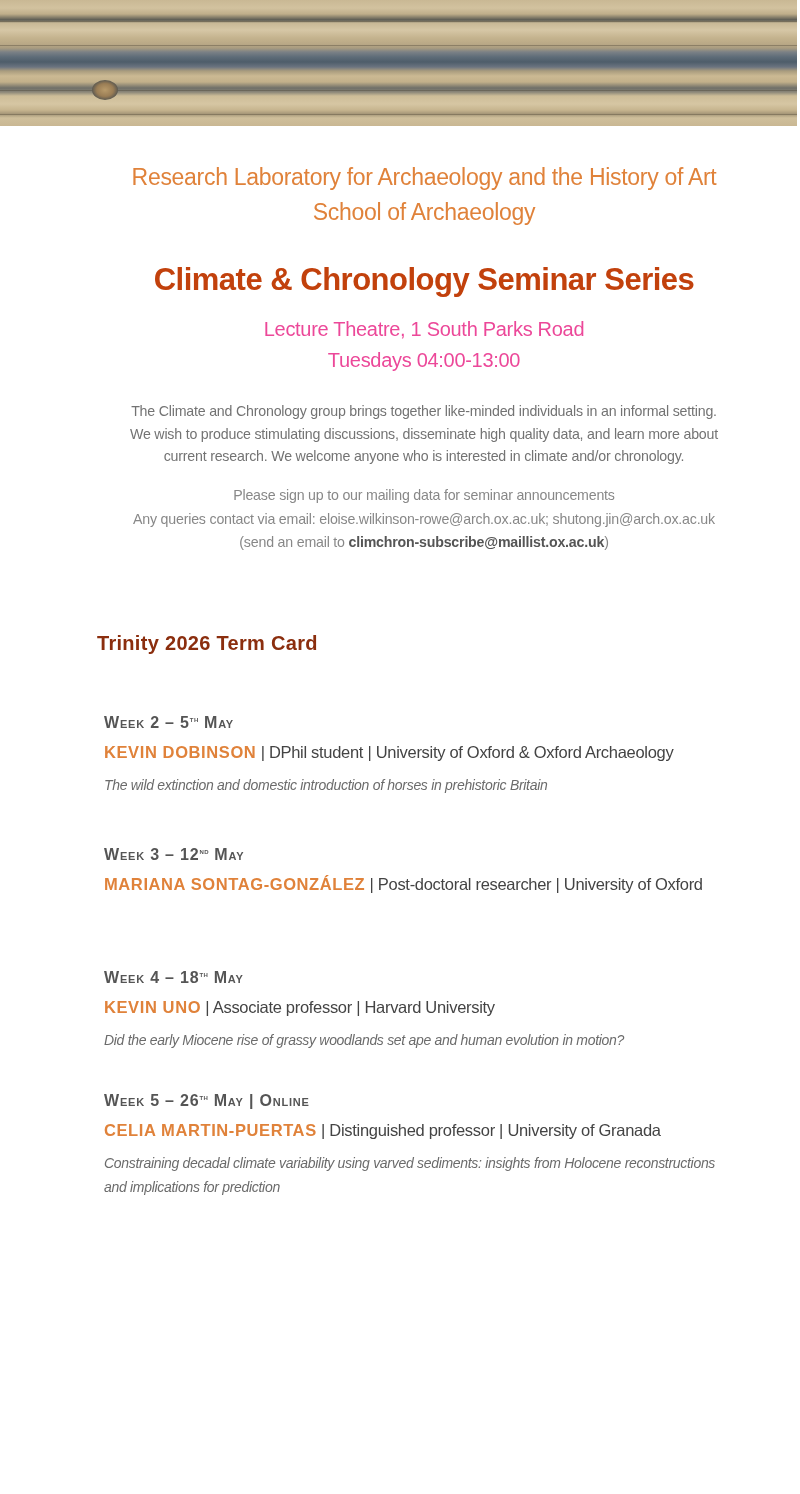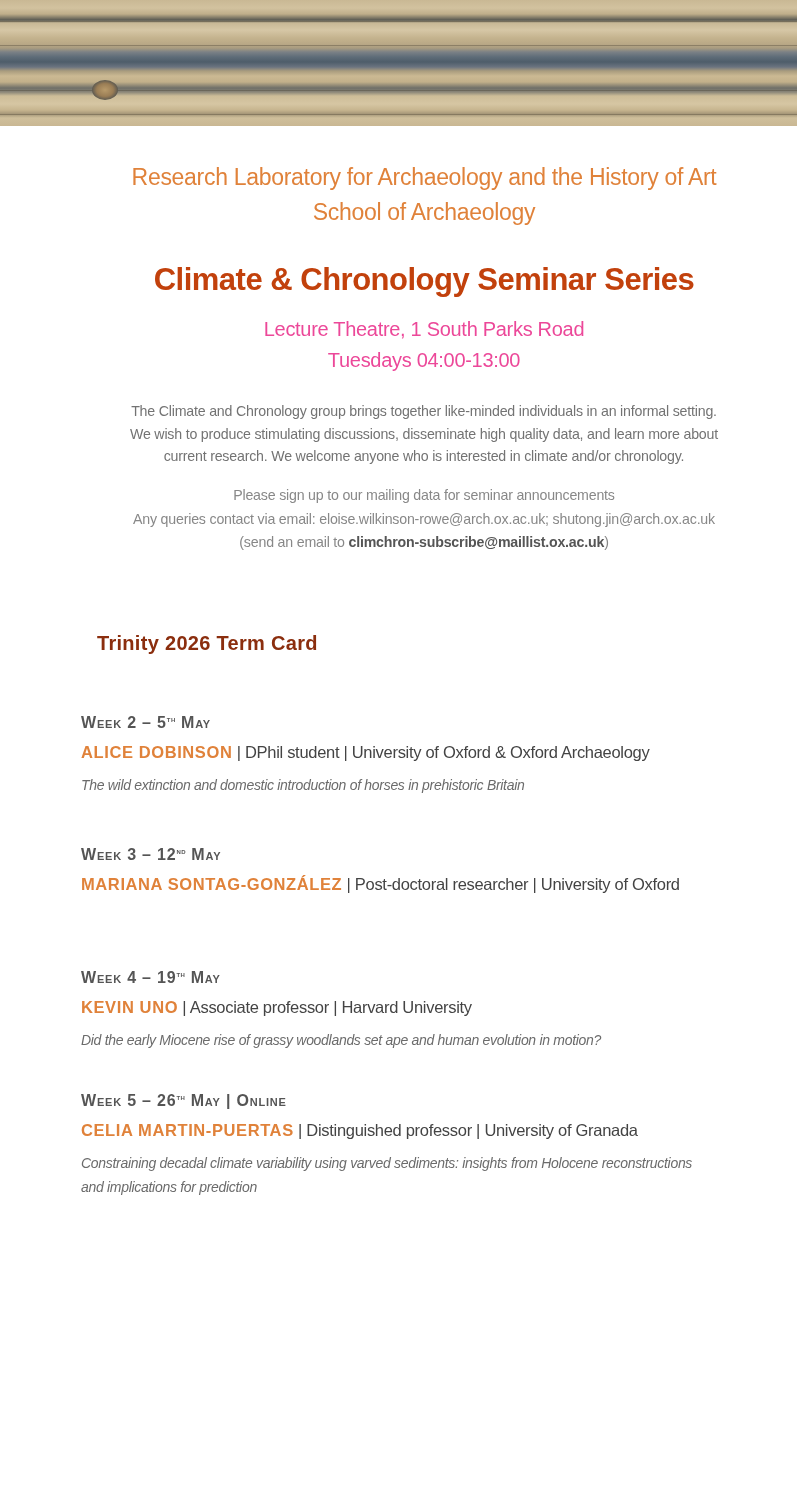--- a/index.html
+++ b/index.html
@@ -29,21 +29,21 @@
   .org { top: 160px; color: #e0823a; font-size: 23px; line-height: 35px; font-weight: 300; letter-spacing: -0.3px; }
   .title { top: 260px; color: #c2410c; font-size: 31px; font-weight: bold; letter-spacing: -0.5px; line-height: 40px; }
   .venue { top: 314px; color: #ec4899; font-size: 20px; line-height: 31px; letter-spacing: -0.3px; }
 
   .intro { top: 400px; left: 95px; width: 610px; color: #737373; font-size: 14.2px; line-height: 22.5px; letter-spacing: -0.2px; }
   .mailing { top: 484px; color: #888888; font-size: 14.2px; line-height: 23.5px; letter-spacing: -0.2px; }
   .mailing b { color: #555555; font-weight: bold; }
 
   .term-title { position: absolute; left: 97px; top: 632px; color: #8b2e0e; font-size: 20px; font-weight: bold; letter-spacing: 0.3px; }
 
-  .seminar { position: absolute; left: 81px; width: 620px; }
+  .seminar { position: absolute; left: 104px; width: 620px; }
   .week { color: #555555; font-size: 16px; font-weight: bold; letter-spacing: 0.8px; line-height: 22px; font-variant: small-caps; }
   .week sup { font-size: 9px; vertical-align: 6px; letter-spacing: 0.5px; }
   .speaker-line { margin-top: 7px; font-size: 16.5px; line-height: 22px; color: #444444; letter-spacing: -0.3px; }
   .speaker-name { color: #e0823a; font-weight: bold; letter-spacing: 0.6px; }
   .talk { margin-top: 10px; font-style: italic; color: #6b6b6b; font-size: 14px; line-height: 24px; letter-spacing: -0.3px; }
 </style>
 </head>
 <body>
 
 <div class="banner">
@@ -71,31 +71,31 @@
 <div class="center mailing">
   <div>Please sign up to our mailing data for seminar announcements</div>
   <div>Any queries contact via email: eloise.wilkinson-rowe@arch.ox.ac.uk; shutong.jin@arch.ox.ac.uk</div>
   <div><span>(send an email to </span><b>climchron-subscribe@maillist.ox.ac.uk</b><span>)</span></div>
 </div>
 
 <div class="term-title">Trinity 2026 Term Card</div>
 
 <div class="seminar" style="top:708px;">
   <div class="week"><span>Week 2 – 5</span><sup>th</sup><span> May</span><span></span></div>
-  <div class="speaker-line"><span class="speaker-name">ALICE DOBINSON</span><span> | DPhil student | University of Oxford &amp; Oxford Archaeology</span></div>
+  <div class="speaker-line"><span class="speaker-name">KEVIN DOBINSON</span><span> | DPhil student | University of Oxford &amp; Oxford Archaeology</span></div>
   <div class="talk">The wild extinction and domestic introduction of horses in prehistoric Britain</div>
 </div>
 
 <div class="seminar" style="top:840px;">
   <div class="week"><span>Week 3 – 12</span><sup>nd</sup><span> May</span><span></span></div>
   <div class="speaker-line"><span class="speaker-name">MARIANA SONTAG-GONZÁLEZ</span><span> | Post-doctoral researcher | University of Oxford</span></div>
 </div>
 
 <div class="seminar" style="top:963px;">
-  <div class="week"><span>Week 4 – 19</span><sup>th</sup><span> May</span><span></span></div>
+  <div class="week"><span>Week 4 – 18</span><sup>th</sup><span> May</span><span></span></div>
   <div class="speaker-line"><span class="speaker-name">KEVIN UNO</span><span> | Associate professor | Harvard University</span></div>
   <div class="talk">Did the early Miocene rise of grassy woodlands set ape and human evolution in motion?</div>
 </div>
 
 <div class="seminar" style="top:1086px;">
   <div class="week"><span>Week 5 – 26</span><sup>th</sup><span> May</span><span> | Online</span></div>
   <div class="speaker-line"><span class="speaker-name">CELIA MARTIN-PUERTAS</span><span> | Distinguished professor | University of Granada</span></div>
   <div class="talk">Constraining decadal climate variability using varved sediments: insights from Holocene reconstructions and implications for prediction</div>
 </div>
 

